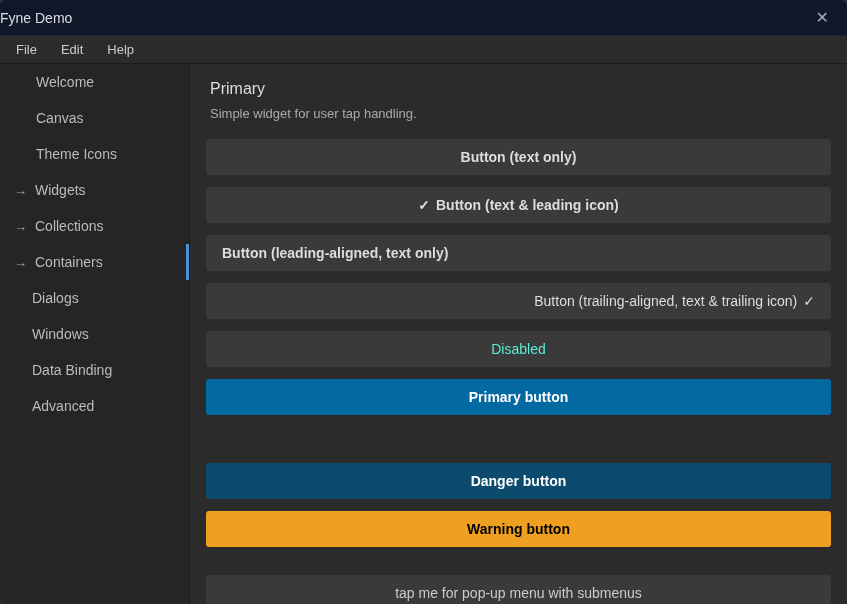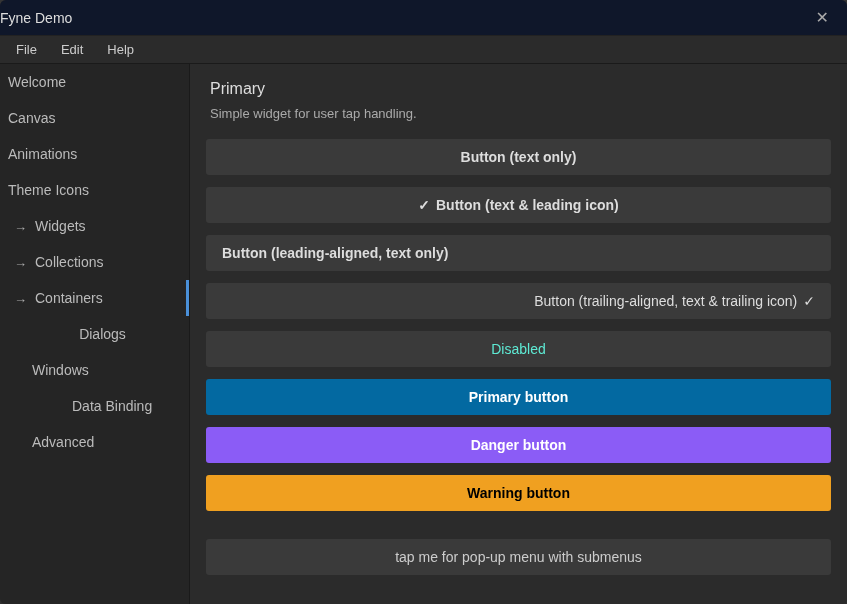--- a/index.html
+++ b/index.html
@@ -65,21 +65,21 @@
     .sidebar {
       width: 190px;
       background: #252525;
       border-right: 1px solid #1a1a1a;
       overflow-y: auto;
       flex-shrink: 0;
     }
     .sidebar-item {
       display: flex;
       align-items: center;
-      padding: 10px 16px 10px 8px;
+      padding: 10px 16px 10px 36px;
       color: #bbb;
       font-size: 14px;
       cursor: pointer;
       position: relative;
     }
     .sidebar-item.has-arrow { padding-left: 14px; }
     .sidebar-arrow {
       margin-right: 8px;
       color: #aaa;
       font-size: 13px;
@@ -152,22 +152,23 @@
       background: #3a3a3a;
       color: #5eead4;
       cursor: not-allowed;
       font-weight: normal;
     }
     .btn-primary {
       background: #0369a1;
       color: #fff;
     }
     .btn-danger {
-      background: #8b5cf6;
+      background: #0c4a6e;
       color: #fff;
+      margin-top: 36px;
     }
     .btn-warning {
       background: #f0a020;
       color: #000000;
     }
     .btn-popup {
       background: #3a3a3a;
       color: #ccc;
       font-weight: normal;
     }
@@ -199,44 +200,41 @@
 
     <div class="sidebar">
 
       <div class="sidebar-item">
         <span>Welcome</span>
       </div>
       <div class="sidebar-item">
         <span>Canvas</span>
       </div>
       <div class="sidebar-item">
-        <span>Animations</span>
-      </div>
-      <div class="sidebar-item">
         <span>Theme Icons</span>
       </div>
       <div class="sidebar-item has-arrow">
         <span class="sidebar-arrow">→</span>
         <span>Widgets</span>
       </div>
       <div class="sidebar-item has-arrow">
         <span class="sidebar-arrow">→</span>
         <span>Collections</span>
       </div>
       <div class="sidebar-item has-arrow active-indicator" style="position:relative;">
         <span class="sidebar-arrow">→</span>
         <span>Containers</span>
       </div>
-      <div class="sidebar-item" style="padding-left:32px;justify-content:center;">
+      <div class="sidebar-item" style="padding-left:32px;">
         <span>Dialogs</span>
       </div>
       <div class="sidebar-item" style="padding-left:32px;">
         <span>Windows</span>
       </div>
-      <div class="sidebar-item" style="padding-left:32px;margin-left:40px;">
+      <div class="sidebar-item" style="padding-left:32px;">
         <span>Data Binding</span>
       </div>
       <div class="sidebar-item" style="padding-left:32px;">
         <span>Advanced</span>
       </div>
 
     </div>
 
     <div class="main-content">
       <div class="section-title">Primary</div>

